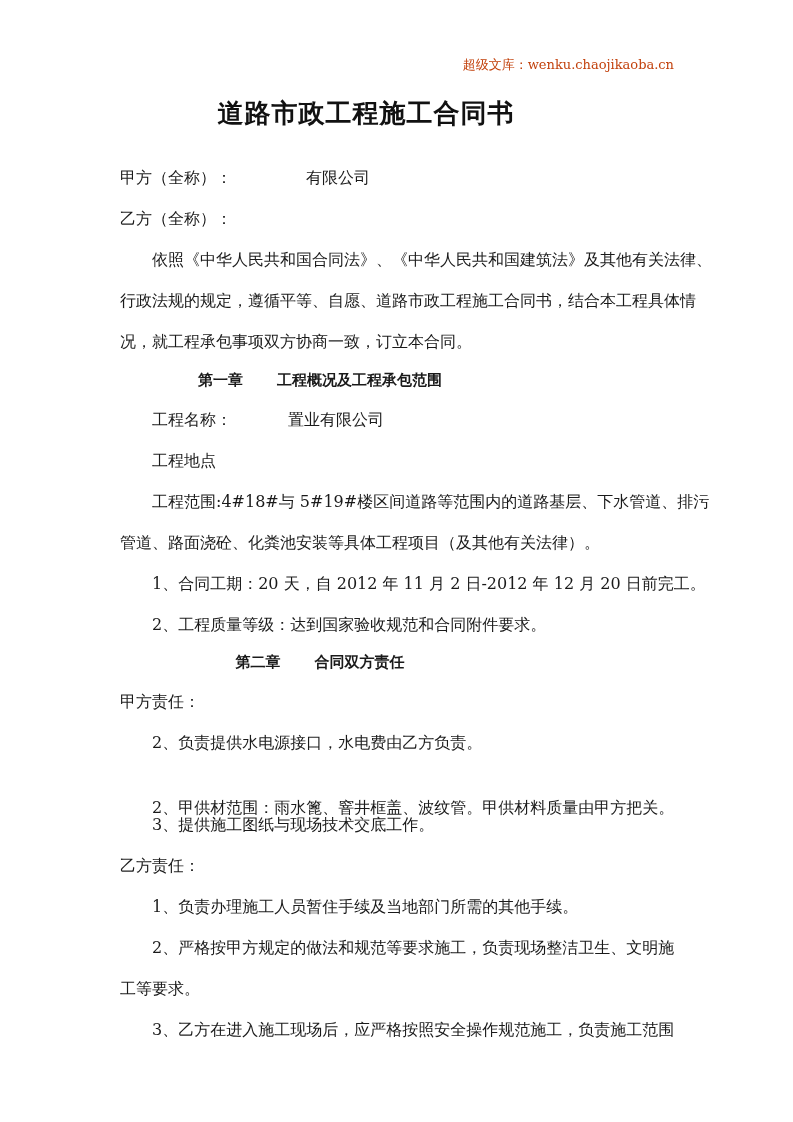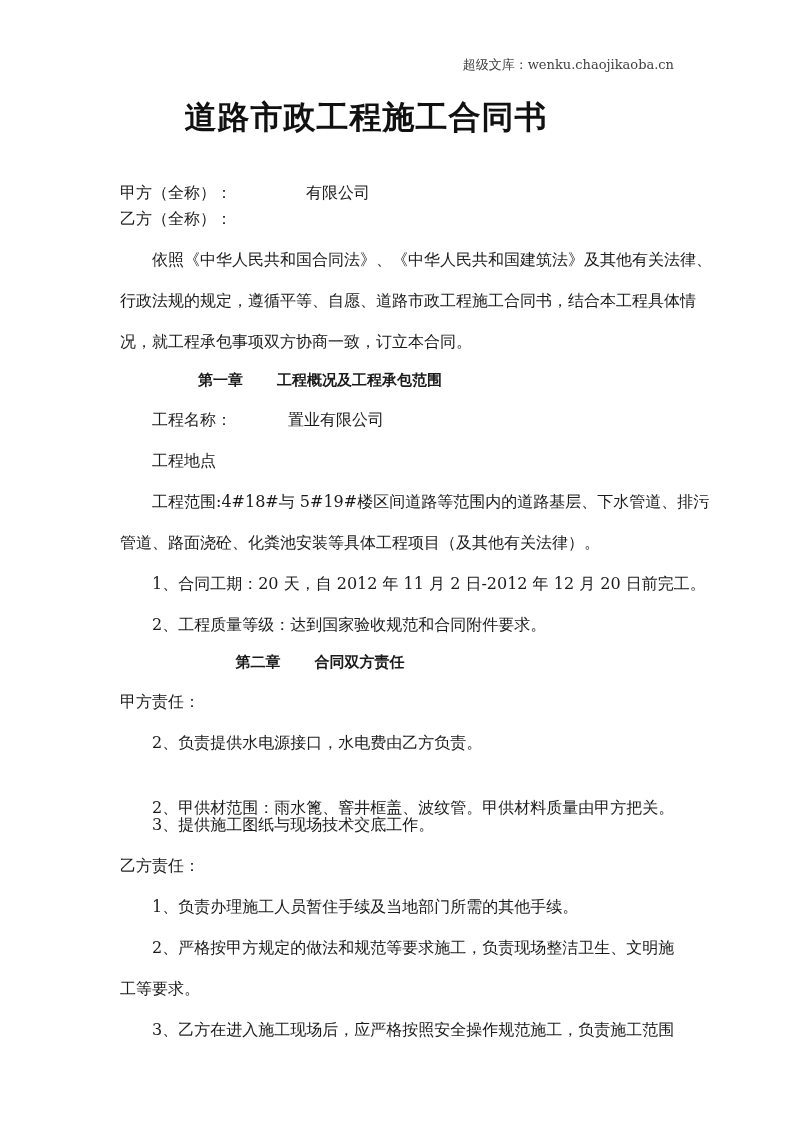--- a/index.html
+++ b/index.html
@@ -1,33 +1,33 @@
 <!DOCTYPE html>
 <html><head>
 <meta charset="utf-8">
 <style>
   html, body { margin: 0; padding: 0; background: #ffffff; }
   body { width: 793px; height: 1122px; position: relative; overflow: hidden;
          font-family: "DejaVu Serif", "Liberation Serif", serif; color: #1a1a1a; }
-  .watermark { position: absolute; top: 56px; right: 119px; font-size: 13px; color: #404040; white-space: nowrap; }
+  .watermark { position: absolute; top: 56px; right: 119px; font-size: 13px; color: #c2410c; white-space: nowrap; }
   .title { position: absolute; top: 96px; left: 0; width: 732px; text-align: center;
-           font-family: "DejaVu Sans", "Liberation Sans", sans-serif; font-size: 32px; font-weight: bold; letter-spacing: 1px; color: #111; }
+           font-family: "DejaVu Sans", "Liberation Sans", sans-serif; font-size: 26px; font-weight: bold; letter-spacing: 1px; color: #111; }
   .line { position: absolute; left: 120px; font-size: 16px; white-space: nowrap; line-height: 20px; }
   .indent { left: 152px; }
   .center { left: 0; width: 640px; text-align: center;
             font-family: "DejaVu Sans", "Liberation Sans", sans-serif; font-weight: bold; font-size: 15px; }
   .gap { display: inline-block; }
 </style>
 </head>
 <body>
 
 <div class="watermark">超级文库：wenku.chaojikaoba.cn</div>
 <div class="title">道路市政工程施工合同书</div>
 
-<div class="line" style="top:168px;margin-top:15px;">
+<div class="line" style="top:168px;">
   <span>甲方（全称）：</span><span class="gap" style="width:74px;"></span><span>有限公司</span>
 </div>
 <div class="line" style="top:209px;">
   <span>乙方（全称）：</span>
 </div>
 
 <div class="line indent" style="top:250px;">依照《中华人民共和国合同法》、《中华人民共和国建筑法》及其他有关法律、</div>
 <div class="line" style="top:291px;">行政法规的规定，遵循平等、自愿、道路市政工程施工合同书，结合本工程具体情</div>
 <div class="line" style="top:332px;">况，就工程承包事项双方协商一致，订立本合同。</div>
 

